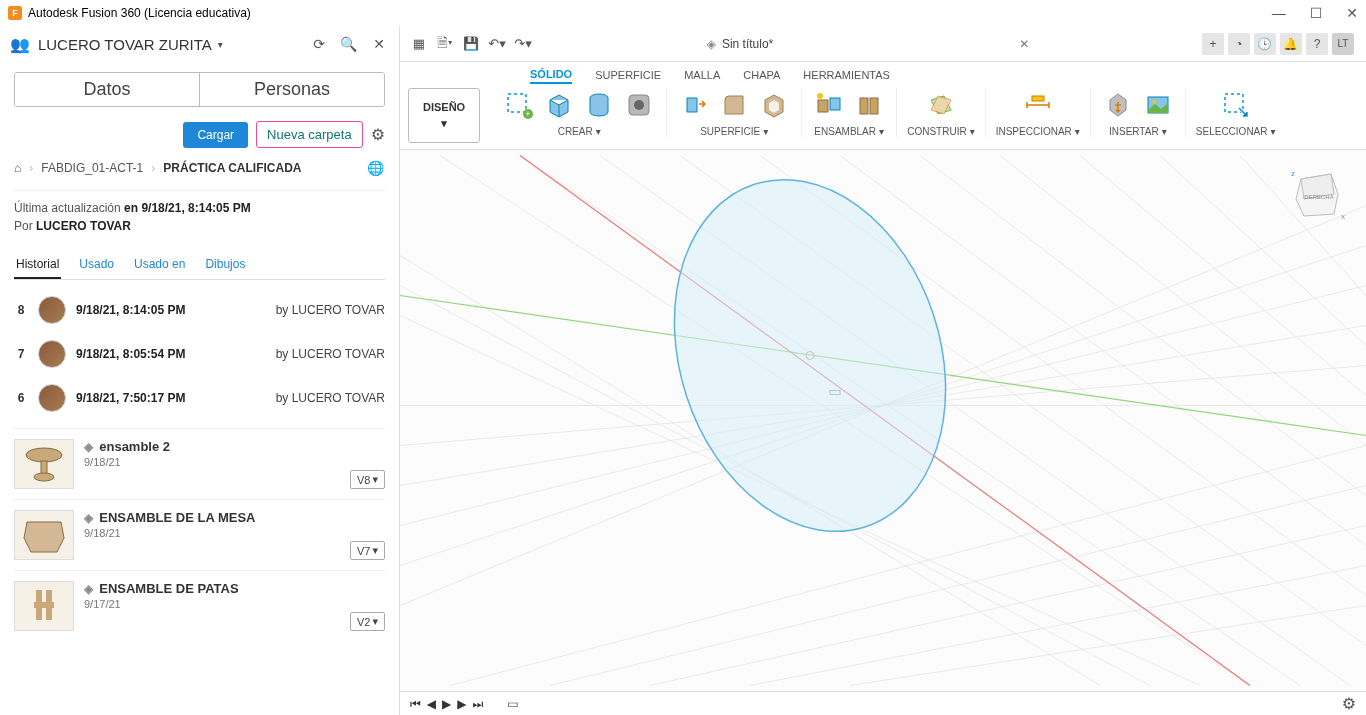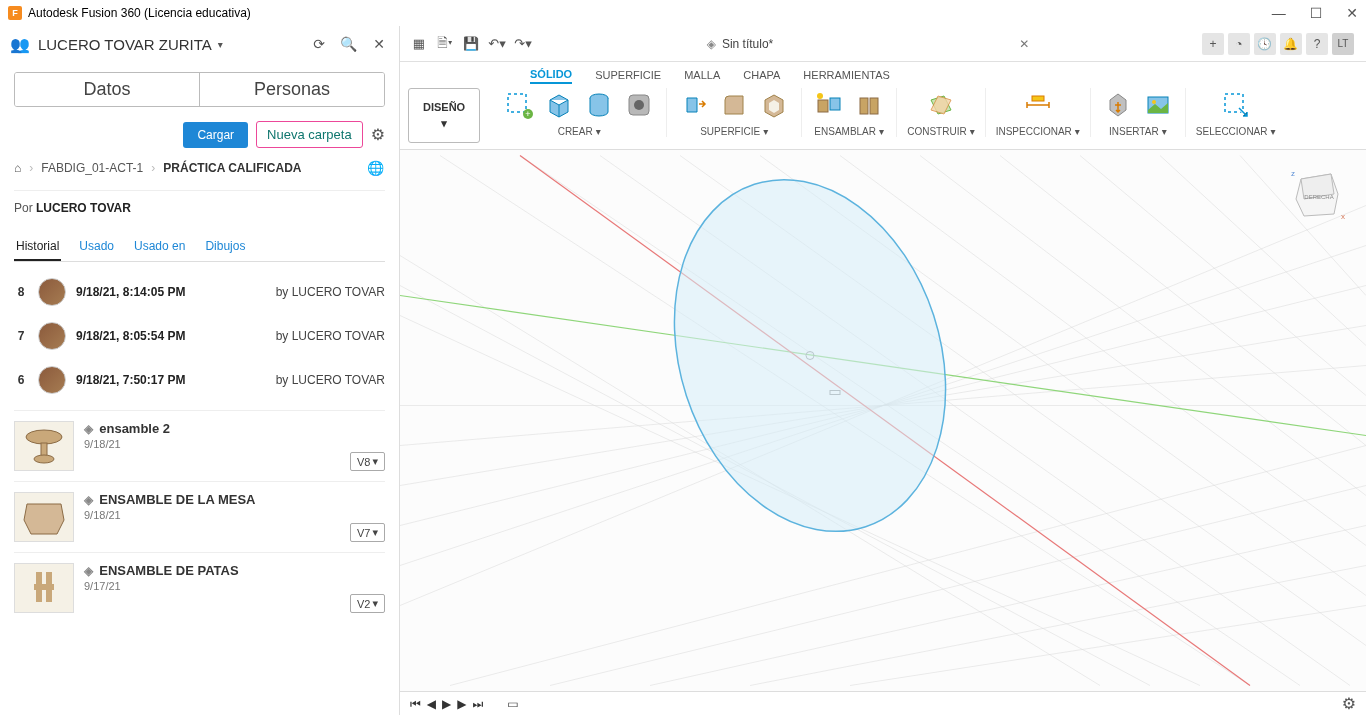--- a/index.html
+++ b/index.html
@@ -146,20 +146,21 @@
     <div class="breadcrumb">
       <span class="crumb">⌂</span>
       <span class="crumb-sep">›</span>
       <span class="crumb">FABDIG_01-ACT-1</span>
       <span class="crumb-sep">›</span>
       <span class="crumb current">PRÁCTICA CALIFICADA</span>
       <span class="globe">🌐</span>
     </div>
 
     <div class="info-box">
+      <div class="last-upd"><span>Última actualización </span><b>en 9/18/21, 8:14:05 PM</b></div>
       <div><span>Por </span><b>LUCERO TOVAR</b></div>
     </div>
 
     <div class="sub-tabs">
       <div class="sub-tab active">Historial</div>
       <div class="sub-tab">Usado</div>
       <div class="sub-tab">Usado en</div>
       <div class="sub-tab">Dibujos</div>
     </div>
 

